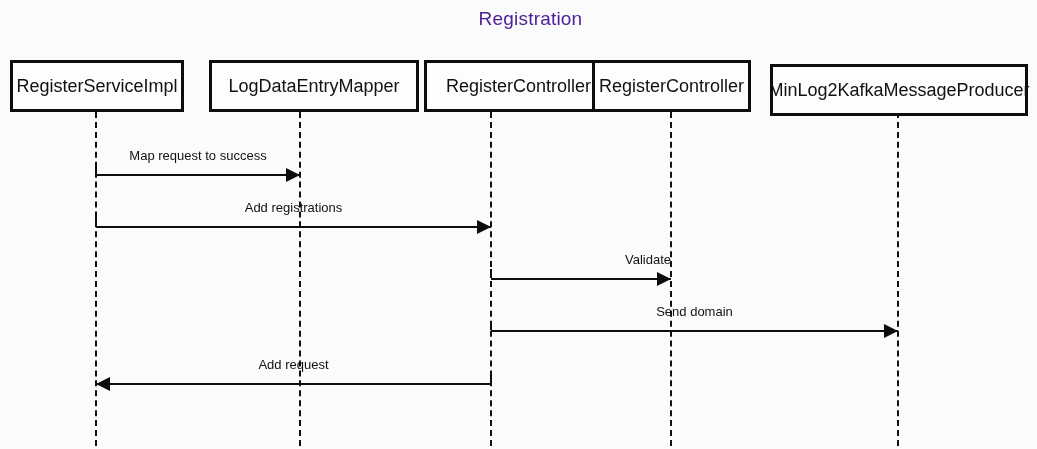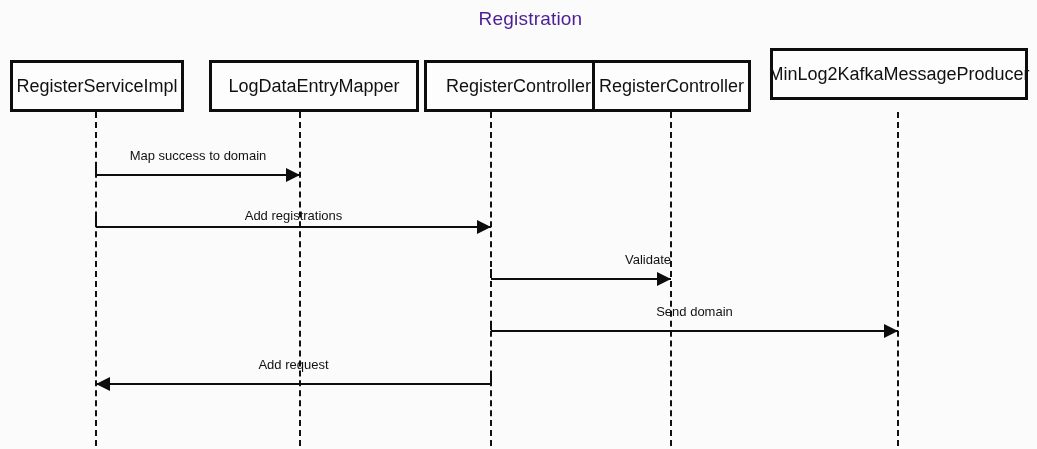--- a/index.html
+++ b/index.html
@@ -89,25 +89,25 @@
       <div class="lifeline" style="left: 95px; top: 112px; height: 334px;"></div>
       <div class="lifeline" style="left: 299px; top: 112px; height: 334px;"></div>
       <div class="lifeline" style="left: 490px; top: 112px; height: 334px;"></div>
       <div class="lifeline" style="left: 670px; top: 112px; height: 334px;"></div>
       <div class="lifeline" style="left: 897px; top: 112px; height: 334px;"></div>
     </div>
   <div id="messages-layer">
       <div class="msg-line" style="left: 96px; top: 174px; width: 204px;"></div>
       <div class="msg-riser" style="left: 95px; top: 165px; height: 9px;"></div>
       <div class="arrow-head right" style="top: 168px; left: 286px;"></div>
-      <div class="msg-label" style="left: 96px; width: 204px; top: 148px;">Map success to domain</div>
+      <div class="msg-label" style="left: 96px; width: 204px; top: 148px;">Map request to success</div>
       <div class="msg-line" style="left: 96px; top: 226px; width: 395px;"></div>
       <div class="msg-riser" style="left: 95px; top: 217px; height: 9px;"></div>
       <div class="arrow-head right" style="top: 220px; left: 477px;"></div>
-      <div class="msg-label" style="left: 96px; width: 395px; top: 200px; margin-top: 8px;">Add registrations</div>
+      <div class="msg-label" style="left: 96px; width: 395px; top: 200px;">Add registrations</div>
       <div class="msg-line" style="left: 491px; top: 278px; width: 180px;"></div>
       <div class="msg-riser" style="left: 490px; top: 269px; height: 9px;"></div>
       <div class="arrow-head right" style="top: 272px; left: 657px;"></div>
       <div class="msg-label" style="left: 491px; width: 180px; top: 252px; text-align: right;">Validate</div>
       <div class="msg-line" style="left: 491px; top: 330px; width: 407px;"></div>
       <div class="msg-riser" style="left: 490px; top: 321px; height: 9px;"></div>
       <div class="arrow-head right" style="top: 324px; left: 884px;"></div>
       <div class="msg-label" style="left: 491px; width: 407px; top: 304px;">Send domain</div>
       <div class="msg-line" style="left: 96px; top: 383px; width: 395px;"></div>
       <div class="msg-riser" style="left: 490px; top: 374px; height: 9px;"></div>
@@ -120,18 +120,18 @@
       </div>
       <div class="participant-box" style="left: 209px; top: 60px; width: 210px; height: 52px;">
         <span>LogDataEntryMapper</span>
       </div>
       <div class="participant-box" style="left: 400px; top: 60px; width: 189px; height: 52px; margin-left: 24px;">
         <span>RegisterController</span>
       </div>
       <div class="participant-box" style="left: 592px; top: 60px; width: 159px; height: 52px;">
         <span>RegisterController</span>
       </div>
-      <div class="participant-box" style="left: 770px; top: 48px; width: 258px; height: 52px;">
+      <div class="participant-box" style="left: 770px; top: 64px; width: 258px; height: 52px;">
         <span>MinLog2KafkaMessageProducer</span>
       </div>
     </div>
 
 </div>
 
 </body></html>

